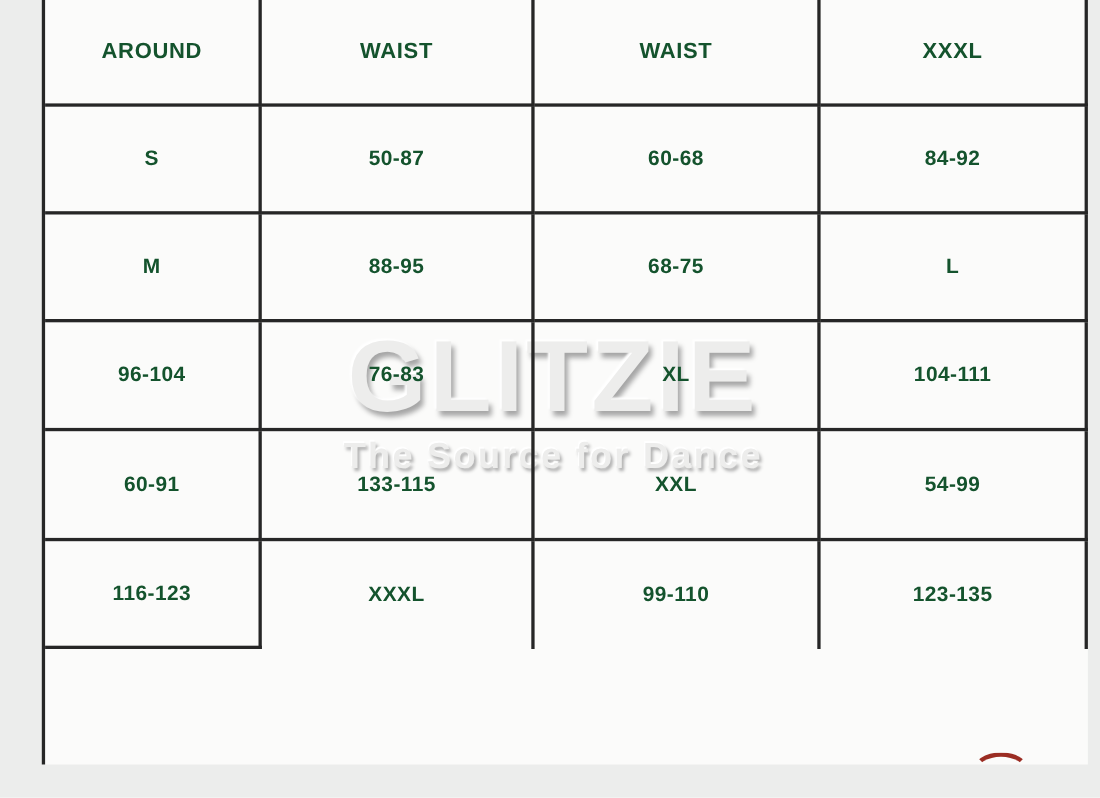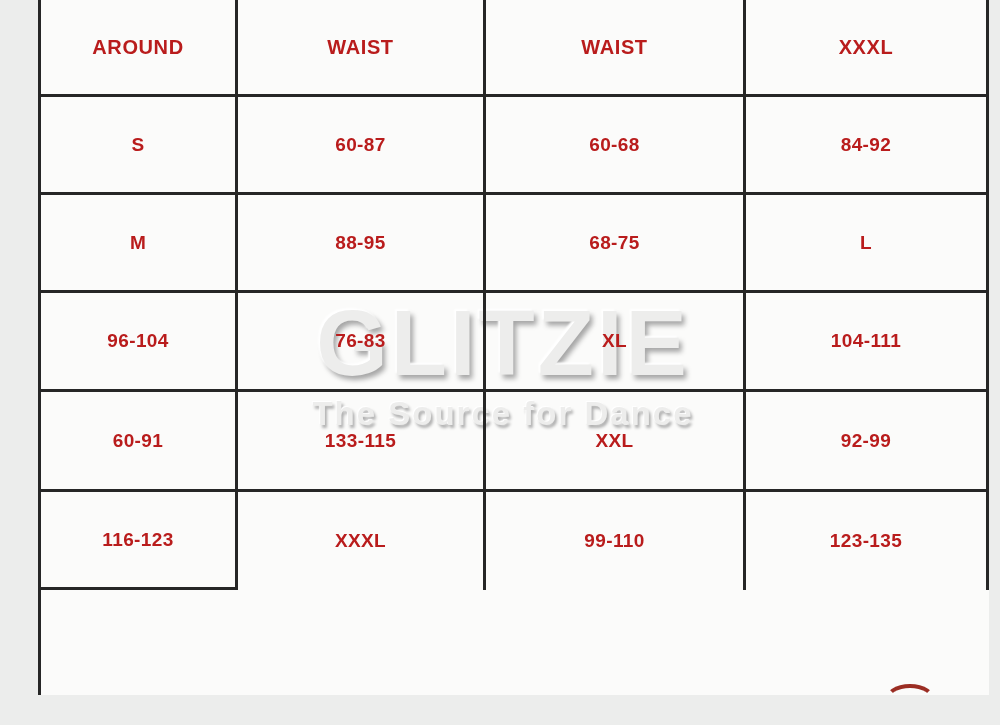--- a/index.html
+++ b/index.html
@@ -69,21 +69,21 @@
     border-left: 3px solid #262626;
   }
   .cell {
     box-sizing: border-box;
     border-right: 3px solid #262626;
     border-bottom: 3px solid #262626;
     background: transparent;
     display: flex;
     align-items: center;
     justify-content: center;
-    color: #b91c1c;
+    color: #14532d;
     font-weight: 700;
     font-size: 19px;
     letter-spacing: 0.4px;
     text-align: right;
   }
   .cell.head {
     font-size: 20px;
     letter-spacing: 0.6px;
   }
   .cell.last-row {
@@ -116,39 +116,39 @@
   </div>
 
   <div class="tbl">
 
     <div class="cell head">AROUND</div>
     <div class="cell head">WAIST</div>
     <div class="cell head">WAIST</div>
     <div class="cell head">XXXL</div>
 
     <div class="cell">S</div>
-    <div class="cell">60-87</div>
+    <div class="cell">50-87</div>
     <div class="cell">60-68</div>
     <div class="cell">84-92</div>
 
     <div class="cell">M</div>
     <div class="cell">88-95</div>
     <div class="cell">68-75</div>
 
     <div class="cell">L</div>
     <div class="cell">96-104</div>
     <div class="cell">76-83</div>
 
     <div class="cell">XL</div>
     <div class="cell">104-111</div>
     <div class="cell">60-91</div>
     <div class="cell">133-115</div>
 
     <div class="cell">XXL</div>
-    <div class="cell">92-99</div>
+    <div class="cell">54-99</div>
     <div class="cell">116-123</div>
 
     <div class="cell last-row">XXXL</div>
     <div class="cell last-row">99-110</div>
     <div class="cell last-row">123-135</div>
   </div>
 
   <div class="red-arc"></div>
 
 </div>

